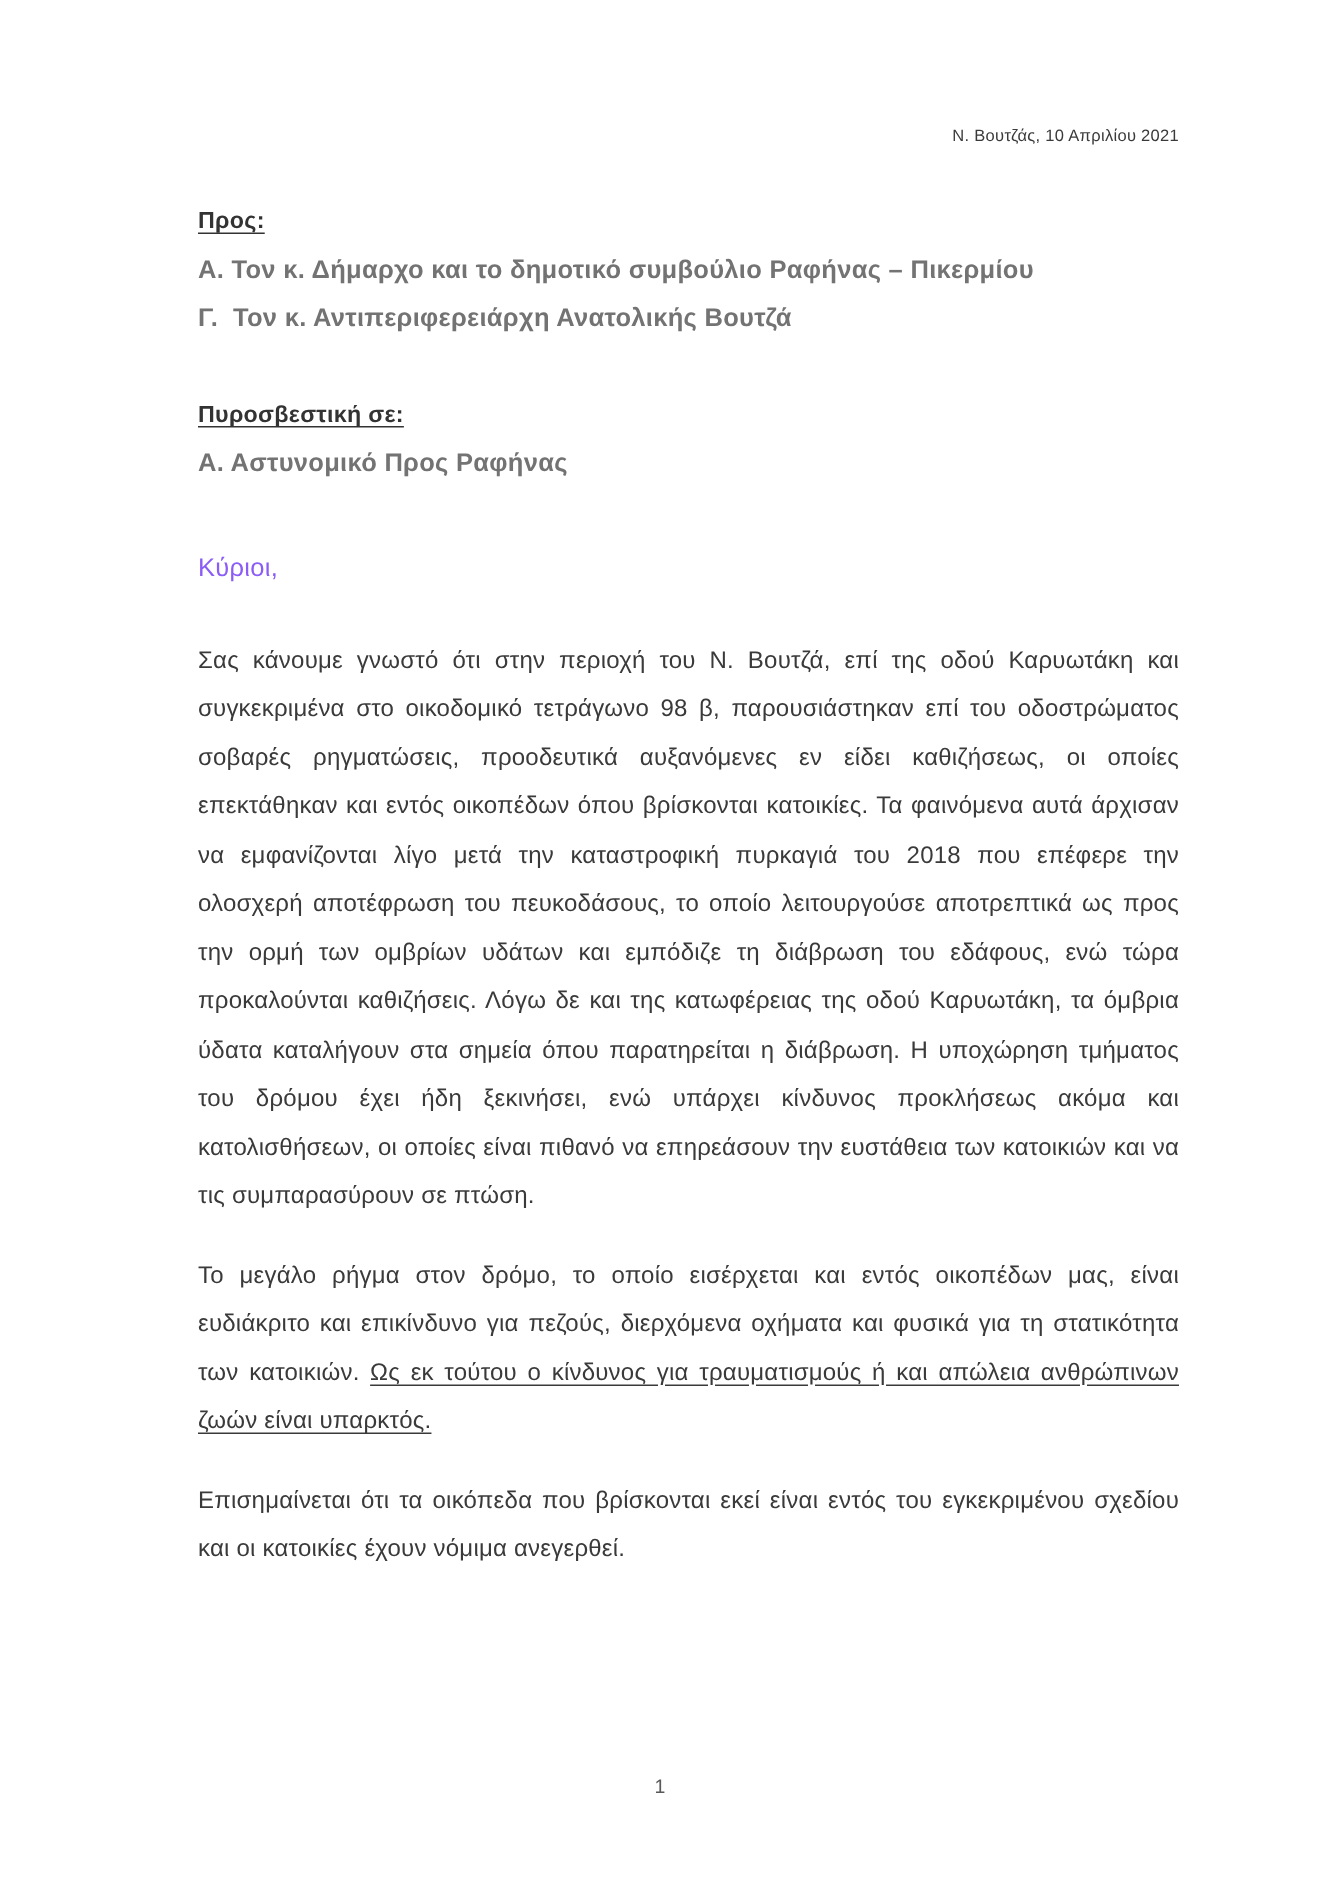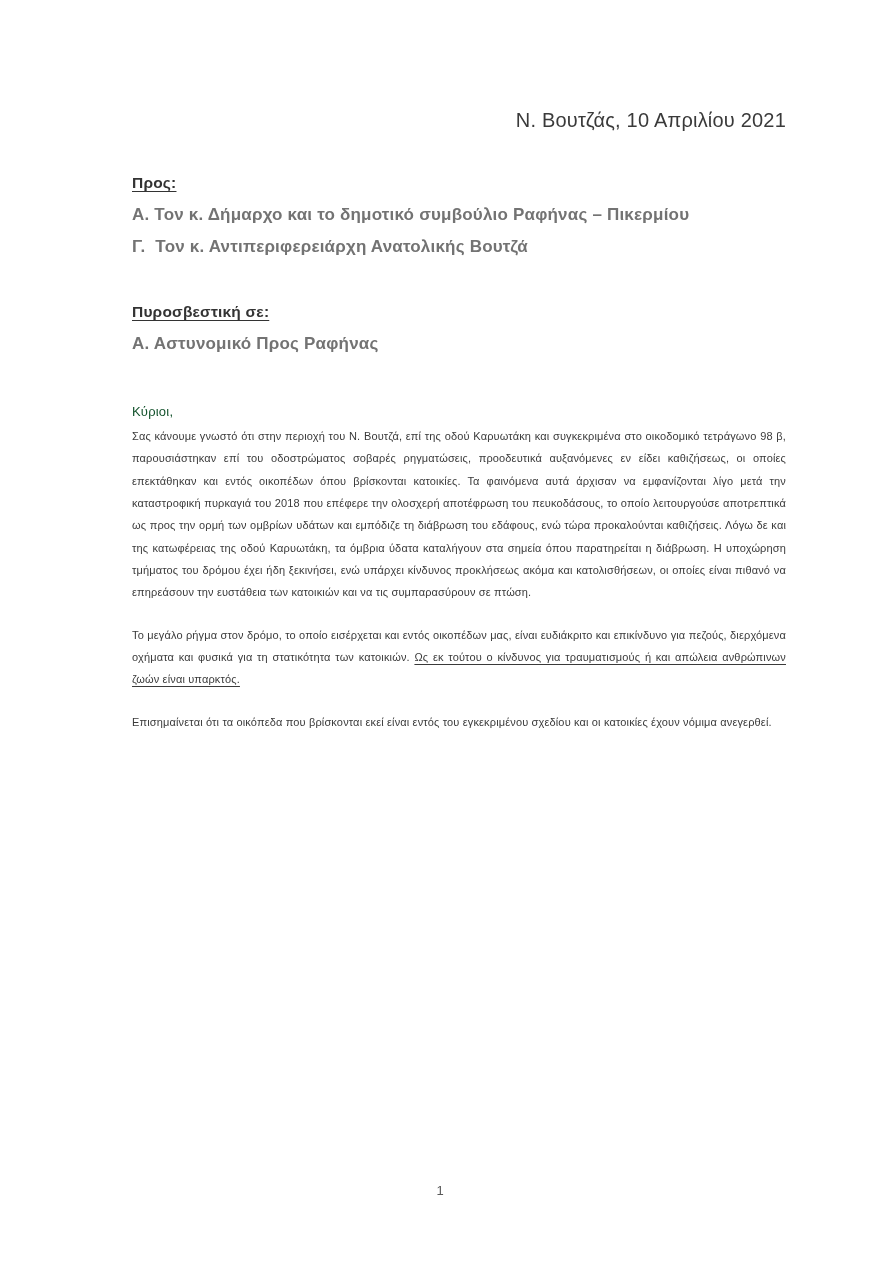--- a/index.html
+++ b/index.html
@@ -24,24 +24,24 @@
   .content {
     position: absolute;
     left: 132px;
     top: 0;
     width: 654px;
   }
 
   
   .date-line {
     text-align: right;
-    font-size: 20px;
+    font-size: 11px;
     letter-spacing: 0.2px;
     color: #3a3a3a;
-    padding-top: 109px;
+    padding-top: 85px;
     margin-bottom: 42px;
   }
 
   
   .block {
     margin-bottom: 26px;
     font-weight: bold;
   }
   .block-heading {
     font-size: 15.5px;
@@ -60,27 +60,27 @@
     letter-spacing: 0.2px;
     white-space: pre;
   }
   .block-item:last-child { margin-bottom: 0; }
 
   .spacer-recipients { height: 22px; }
   .spacer-cc { height: 26px; }
 
   
   .salutation {
-    font-size: 13px;
-    color: #14532d;
-    margin-bottom: 6px;
+    font-size: 17px;
+    color: #8b5cf6;
+    margin-bottom: 36px;
     letter-spacing: 0.2px;
   }
   p.body-par {
-    font-size: 11px;
+    font-size: 16px;
     color: #3a3a3a;
     text-align: justify;
     text-justify: inter-word;
     line-height: 2.03;
     margin: 0 0 20px 0;
     letter-spacing: 0.15px;
   }
   p.body-par:last-of-type { margin-bottom: 0; }
   .u { text-decoration: underline; text-underline-offset: 3px; }
 

